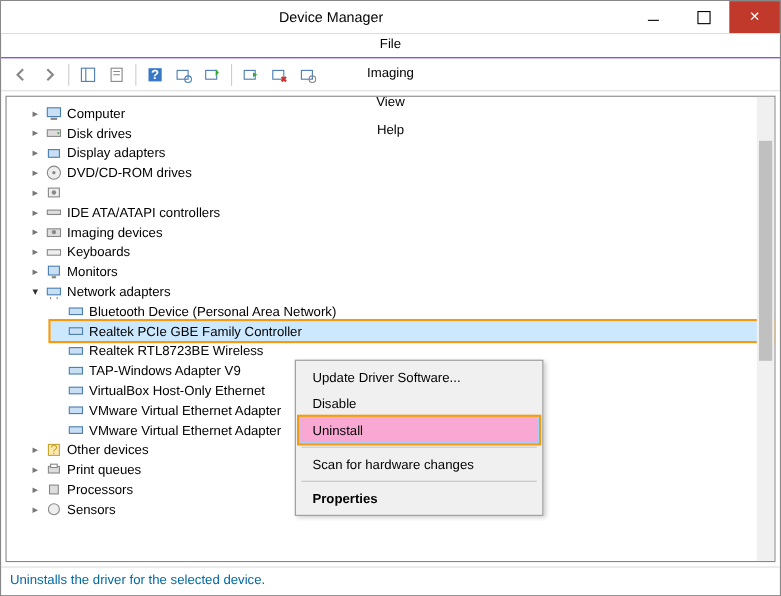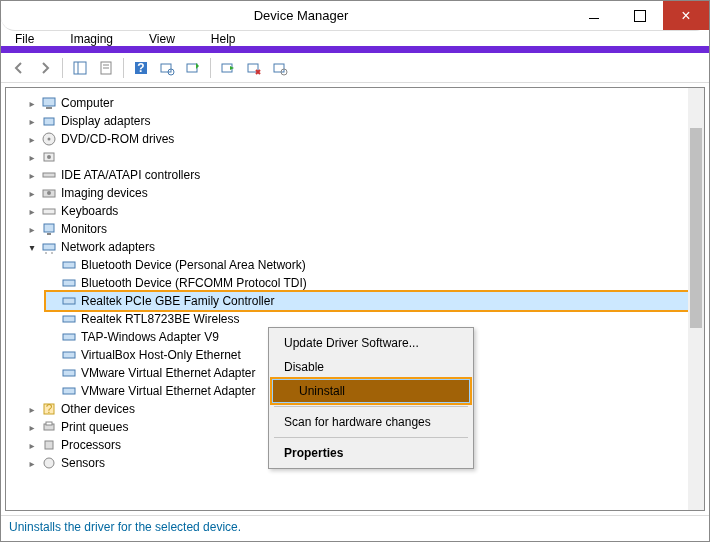--- a/index.html
+++ b/index.html
@@ -1,47 +1,47 @@
 <!DOCTYPE html>
 <html><head>
 <meta charset="utf-8">
 <style>
 *{box-sizing:border-box;margin:0;padding:0;font-family:"Segoe UI",Tahoma,sans-serif;font-size:12px;}
 body{background:#fff;width:710px;height:542px;overflow:hidden;position:relative;border:1px solid #888;}
-.titlebar{height:30px;background:#fff;display:flex;align-items:center;position:relative;border-bottom:1px solid #ddd;border-radius:14px;}
+.titlebar{height:30px;background:#fff;display:flex;align-items:center;position:relative;border-bottom:1px solid #ddd;}
 .titlebar .spacer{width:30px;}
 .titlebar .title{flex:1;text-align:center;font-size:13px;}
 .titlebar .winbtns{display:flex;height:100%;}
 .titlebar .winbtn{width:46px;display:flex;align-items:center;justify-content:center;cursor:default;}
 .titlebar .winbtn.min::before{content:"";width:10px;height:1px;background:#000;display:block;margin-top:6px;}
 .titlebar .winbtn.max::before{content:"";width:10px;height:10px;border:1px solid #000;display:block;}
 .titlebar .winbtn.close{background:#c0392b;}
 .titlebar .winbtn.close::before{content:"×";color:#fff;font-size:16px;line-height:1;}
-.menubar{height:22px;display:flex;align-items:center;padding:0 6px;gap:20px;border-bottom:7px solid #6d28d9;}
+.menubar{height:22px;display:flex;align-items:center;padding:0 6px;gap:8px;border-bottom:1px solid #6d28d9;flex-direction:column;}
 .menubar .menu{padding:2px 8px;cursor:default;}
 .toolbar{height:30px;display:flex;align-items:center;padding:0 6px;gap:2px;border-bottom:1px solid #dcdcdc;}
 .toolbar .tbtn{width:24px;height:24px;display:flex;align-items:center;justify-content:center;border:1px solid transparent;cursor:default;}
 .toolbar .sep{width:1px;height:20px;background:#ccc;margin:0 3px;}
 .toolbar svg{width:16px;height:16px;}
 .content{position:relative;height:432px;padding:4px;}
 .treeframe{border:1px solid #888;width:100%;height:100%;overflow:auto;position:relative;}
 .tree{padding:6px 0 6px 20px;}
 .node{display:flex;align-items:center;height:18px;white-space:nowrap;cursor:default;}
 .toggle{width:12px;height:12px;margin-right:3px;display:inline-flex;align-items:center;justify-content:center;color:#777;font-size:10px;}
 .toggle.exp::before{content:"▸";}
 .toggle.col::before{content:"▾";color:#333;}
 .toggle.none{visibility:hidden;}
 .devicon{width:16px;height:16px;margin-right:4px;display:inline-flex;align-items:center;justify-content:center;}
 .devicon svg{width:16px;height:16px;}
 .children{padding-left:20px;text-align:right;}
 .highlight-orange{outline:2px solid #f39c12;}
 .selected{background:#cce8ff;}
-.contextmenu{position:absolute;background:#f0f0f0;border:1px solid #999;width:206px;box-shadow:2px 2px 4px rgba(0,0,0,0.2);padding:3px;z-index:10;}
+.contextmenu{position:absolute;background:#f0f0f0;border:1px solid #999;width:226px;box-shadow:2px 2px 4px rgba(0,0,0,0.2);padding:3px;z-index:10;}
 .contextmenu .mitem{padding:5px 12px;cursor:default;}
-.contextmenu .mitem.hovered{background:#a16207;border:1px solid #99d1ff;padding:4px 26px;}
+.contextmenu .mitem.hovered{background:#f9a8d4;border:1px solid #99d1ff;padding:4px 11px;}
 .contextmenu .msep{height:1px;background:#c5c5c5;margin:3px 2px;}
 .contextmenu .mitem.bold{font-weight:bold;}
 .scrollbar-right{position:absolute;right:0;top:0;bottom:0;width:16px;background:#f0f0f0;}
 .scrollbar-right .thumb{position:absolute;left:2px;right:2px;top:40px;height:200px;background:#c0c0c0;}
 .statusbar{height:22px;border-top:1px solid #dcdcdc;display:flex;align-items:center;padding:0 8px;color:#0369a1;}
 </style>
 </head>
 <body>
 
 <div class="titlebar">
@@ -139,20 +139,30 @@
               <rect x="2" y="3" width="12" height="8" fill="#c8dff4" stroke="#4a7cb0"></rect>
               <rect x="5" y="12" width="6" height="2" fill="#888"></rect>
             </svg>
           </span>
           <span>Computer</span>
         </div>
       <div class="node">
           <span class="toggle exp"></span>
           <span class="devicon">
             <svg viewBox="0 0 16 16">
+              <rect x="2" y="5" width="12" height="6" fill="#ddd" stroke="#888"></rect>
+              <circle cx="12" cy="8" r="1" fill="#5a5"></circle>
+            </svg>
+          </span>
+          <span>Disk drives</span>
+        </div>
+      <div class="node">
+          <span class="toggle exp"></span>
+          <span class="devicon">
+            <svg viewBox="0 0 16 16">
               <rect x="3" y="5" width="10" height="7" fill="#c8dff4" stroke="#4a7cb0"></rect>
             </svg>
           </span>
           <span>Display adapters</span>
         </div>
       <div class="node">
           <span class="toggle exp"></span>
           <span class="devicon">
             <svg viewBox="0 0 16 16">
               <circle cx="8" cy="8" r="6" fill="#eee" stroke="#888"></circle>
@@ -222,29 +232,20 @@
         </div>
       <div class="children">
         <div class="node">
             <span class="toggle none"></span>
             <span class="devicon">
               <svg viewBox="0 0 16 16">
                 <rect x="2" y="5" width="12" height="6" fill="#c8dff4" stroke="#4a7cb0"></rect>
               </svg>
             </span>
             <span>Bluetooth Device (Personal Area Network)</span>
-          </div>
-        <div class="node">
-            <span class="toggle none"></span>
-            <span class="devicon">
-              <svg viewBox="0 0 16 16">
-                <rect x="2" y="5" width="12" height="6" fill="#c8dff4" stroke="#4a7cb0"></rect>
-              </svg>
-            </span>
-            <span>Bluetooth Device (RFCOMM Protocol TDI)</span>
           </div>
         <div class="node selected highlight-orange">
             <span class="toggle none"></span>
             <span class="devicon">
               <svg viewBox="0 0 16 16">
                 <rect x="2" y="5" width="12" height="6" fill="#c8dff4" stroke="#4a7cb0"></rect>
               </svg>
             </span>
             <span>Realtek PCIe GBE Family Controller</span>
           </div>

